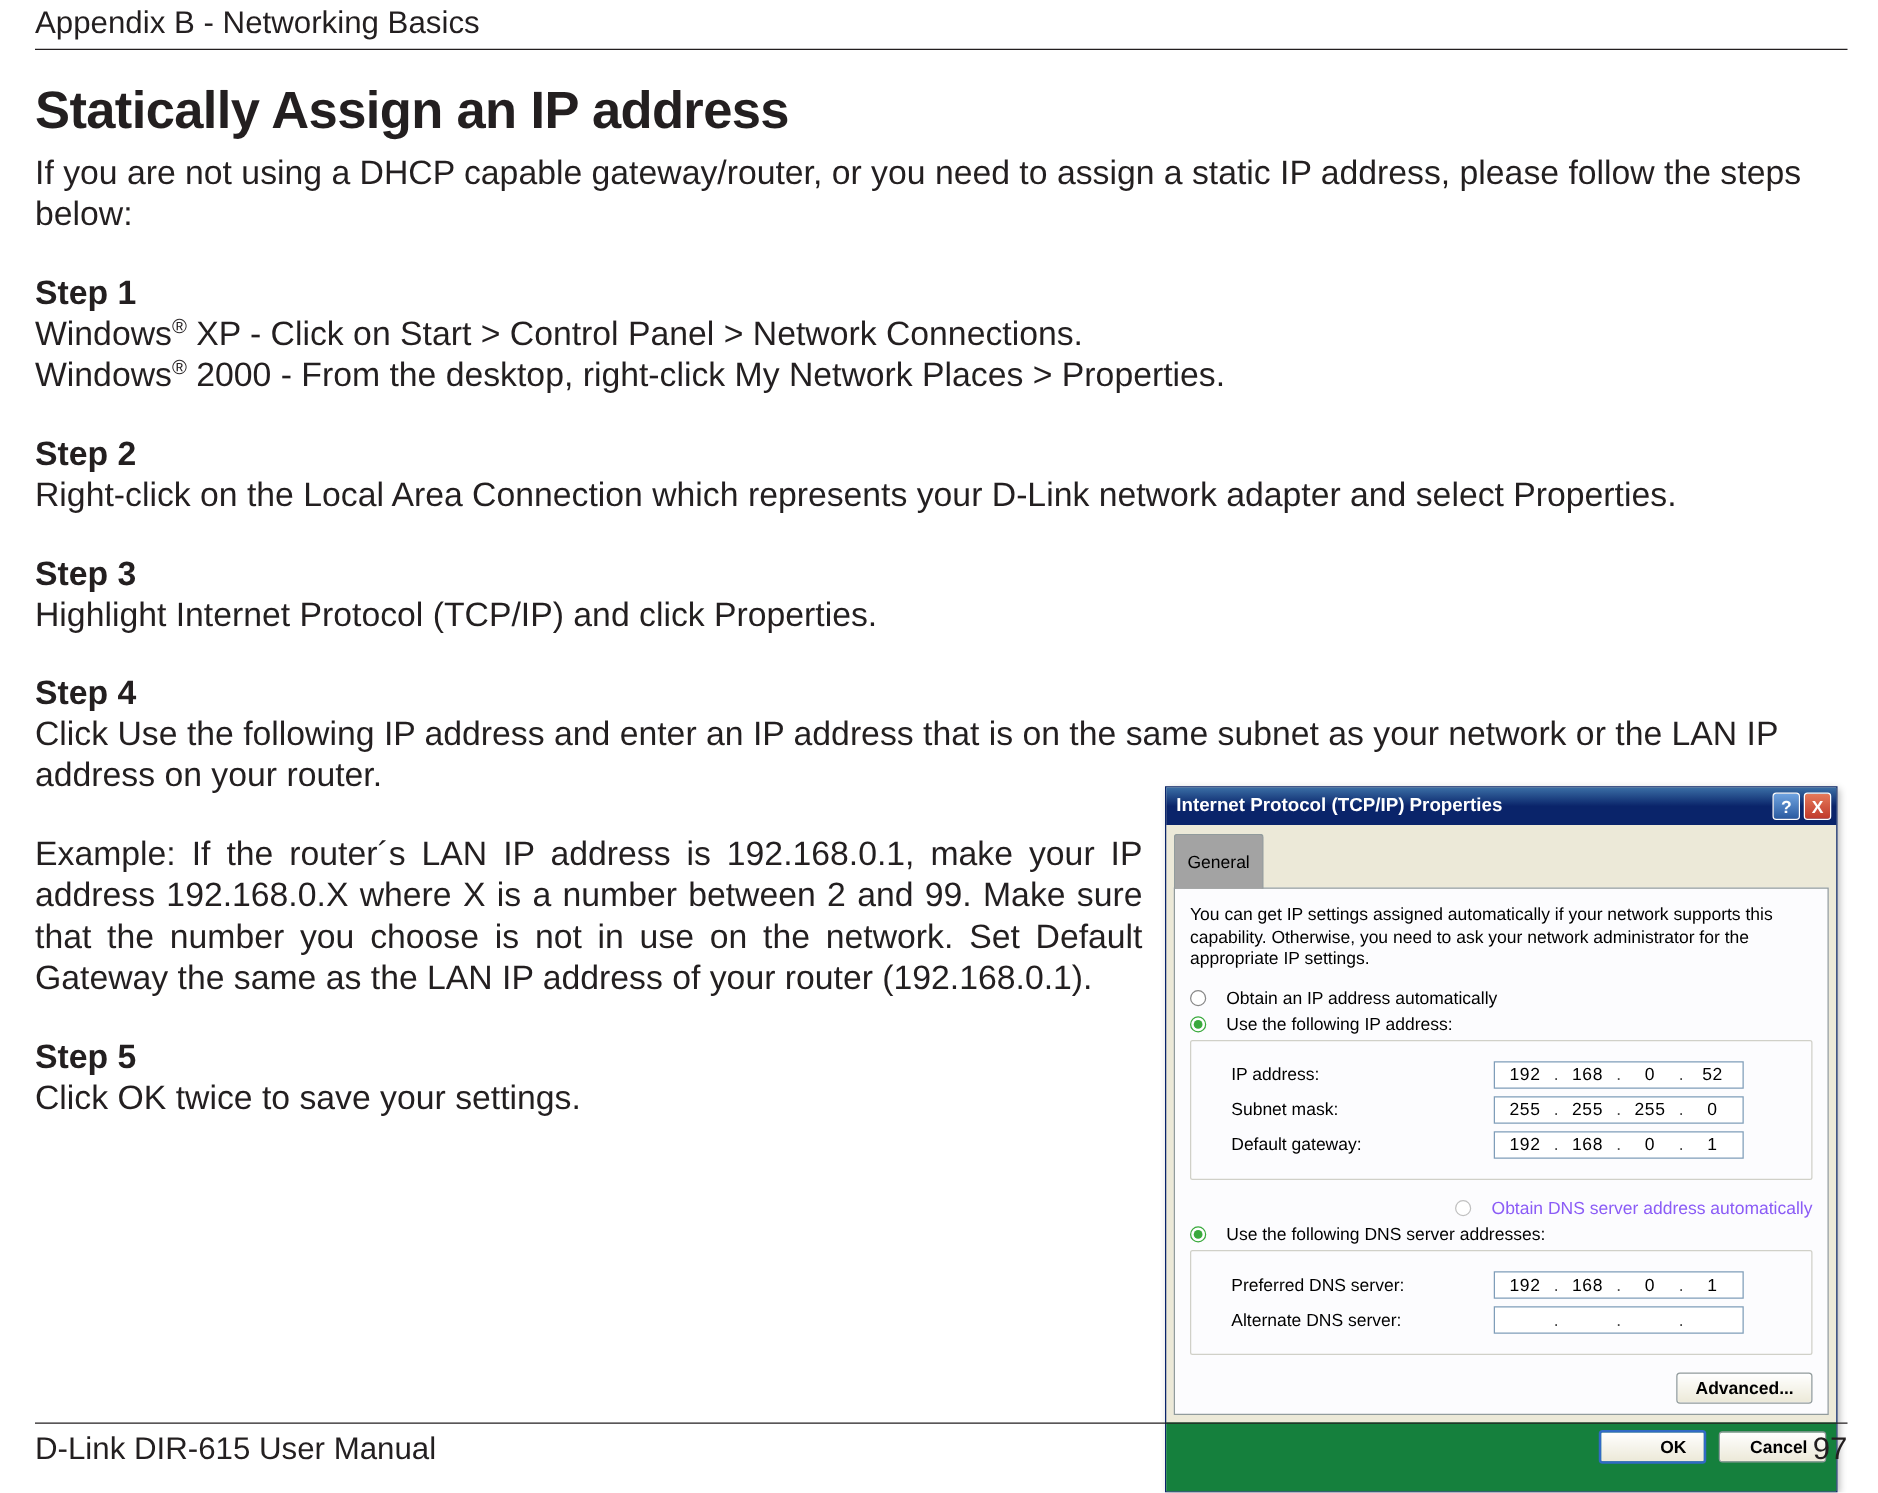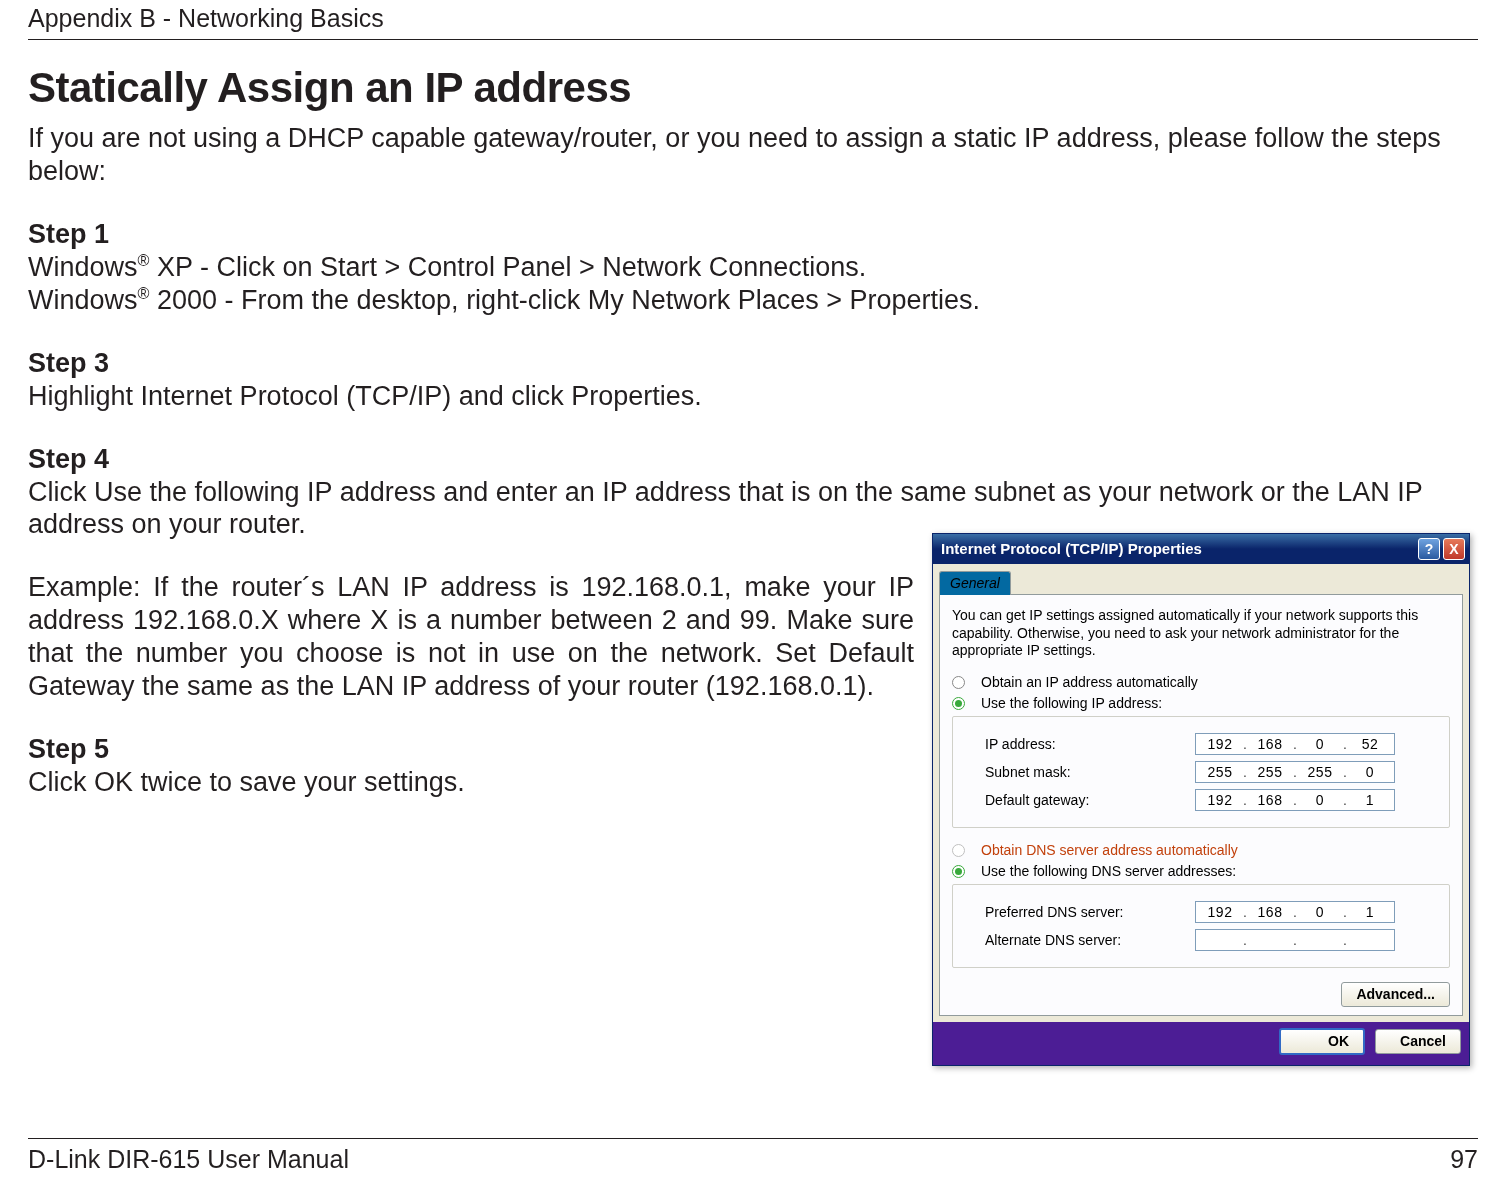--- a/index.html
+++ b/index.html
@@ -18,40 +18,40 @@
   .example-text p { margin-bottom: 30px; text-align: justify; }
   .dialog-wrap { flex: 0 0 auto; width: 546px; margin-top: -8px;}
   .footer-bar { position: absolute; bottom: 20px; left: 28px; right: 24px; border-top: 1.5px solid #231f20; padding-top: 6px; font-size: 25px; display: flex; justify-content: space-between; }
   .dialog { width: 538px; border: 1px solid #0a246a; background: #ece9d8; font-family: Tahoma, Arial, sans-serif; font-size: 14px; color: #000; box-shadow: 2px 2px 6px rgba(0,0,0,0.3); }
   .titlebar { height: 30px; background: linear-gradient(to bottom, #3a6ea5 0%, #0a246a 50%, #0a246a 100%); display: flex; align-items: center; padding: 0 4px 0 8px; color: #fff; font-weight: bold; font-size: 15px; }
   .titlebar .spacer { flex: 1; }
   .tb-btn { width: 22px; height: 22px; margin-left: 3px; border: 1px solid #fff; border-radius: 3px; display: flex; align-items: center; justify-content: center; font-weight: bold; font-size: 14px; }
   .tb-help { background: linear-gradient(to bottom,#6fa3e0,#2a5aa0); color:#fff; }
   .tb-close { background: linear-gradient(to bottom,#e67a5a,#c0392b); color:#fff; }
   .tab-strip { padding: 6px 6px 0 6px; }
-  .tab { display:inline-block; background:#0369a1; border:1px solid #919b9c; border-bottom:none; padding:3px 10px; font-size:14px; border-radius:3px 3px 0 0; position:relative; top:1px;font-style:italic; }
+  .tab { display:inline-block; background:#a3a3a3; border:1px solid #919b9c; border-bottom:none; padding:13px 10px; font-size:14px; border-radius:3px 3px 0 0; position:relative; top:1px; }
   .tab-body { margin: 0 6px 6px 6px; background:#fcfcfe; border:1px solid #919b9c; padding:12px 12px 8px 12px; }
   .desc { font-size: 14px; line-height: 1.25; margin-bottom: 14px; }
   .radio-row { display:flex; align-items:center; gap:16px; margin: 4px 0; font-size:14px; }
   .radio-row.sel .r-outer { border-color:#39a93c; }
   .radio-row.sel .r-inner { background:#39a93c; }
   .r-outer { width:13px; height:13px; border:1px solid #888; border-radius:50%; display:flex; align-items:center; justify-content:center; background:#fff; }
   .r-inner { width:7px; height:7px; border-radius:50%; }
-  .radio-row.dis { color:#c2410c; }
+  .radio-row.dis { color:#8b5cf6;justify-content:flex-end; }
   .radio-row.dis .r-outer{ border-color:#c0c0c0; }
   .group-box { border:1px solid #d0d0c8; border-radius:2px; padding: 10px 10px 10px 10px; margin: 4px 0 14px 0; }
   .group-box .group-inner { padding-left: 22px; }
   .field-row { display:flex; align-items:center; margin:6px 0; font-size:14px; }
   .field-row .lbl { width: 210px; }
   .ip-input { display:flex; align-items:center; border:1px solid #7f9db9; background:#fff; height:22px; width:200px; padding:0 2px; }
   .ip-seg { width: 44px; text-align:center; font-size:14px; letter-spacing:0.5px;}
   .ip-dot { width:6px; text-align:center; color:#444; }
   .adv-row { text-align:right; margin-top:8px; }
   .xp-btn { display:inline-block; border:1px solid #919b9c; background:linear-gradient(to bottom,#ffffff,#ece9d8); padding:3px 14px; font-size:14px; border-radius:3px; min-width:80px; box-shadow: inset 0 0 1px #fff; font-weight: bold; }
-  .dlg-footer { padding: 6px 8px 10px 8px; text-align:right; background:#4c1d95; }
+  .dlg-footer { padding: 6px 8px 22px 8px; text-align:right; background:#15803d; }
   .dlg-footer .xp-btn { margin-left:6px; min-width:86px; }
   .dlg-footer .ok-btn { border:2px solid #316ac5; }
 </style>
 </head>
 <body>
 
 <div class="page">
 
   <div class="header-bar">
     <span>Appendix B - Networking Basics</span>
@@ -61,20 +61,24 @@
 
   <div class="body-text">
     <p>If you are not using a DHCP capable gateway/router, or you need to assign a static IP address, please follow the steps below:</p>
 
     <p>
       <span class="step-hdr">Step 1</span><br>
       <span>Windows</span><sup>®</sup><span> XP - Click on </span><strong>Start</strong><span> &gt; </span><strong>Control Panel</strong><span> &gt; </span><strong>Network Connections</strong><span>.</span><br>
       <span>Windows</span><sup>®</sup><span> 2000 - From the desktop, right-click </span><strong>My Network Places</strong><span> &gt; </span><strong>Properties</strong><span>.</span>
     </p>
 
+    <p>
+      <span class="step-hdr">Step 2</span><br>
+      <span>Right-click on the </span><strong>Local Area Connection</strong><span> which represents your D-Link network adapter and select </span><strong>Properties</strong><span>.</span>
+    </p>
 
     <p>
       <span class="step-hdr">Step 3</span><br>
       <span>Highlight </span><strong>Internet Protocol (TCP/IP)</strong><span> and click </span><strong>Properties</strong><span>.</span>
     </p>
 
     <p class="tight">
       <span class="step-hdr">Step 4</span><br>
       <span>Click </span><strong>Use the following IP address</strong><span> and enter an IP address that is on the same subnet as your network or the LAN IP address on your router.</span>
     </p>

